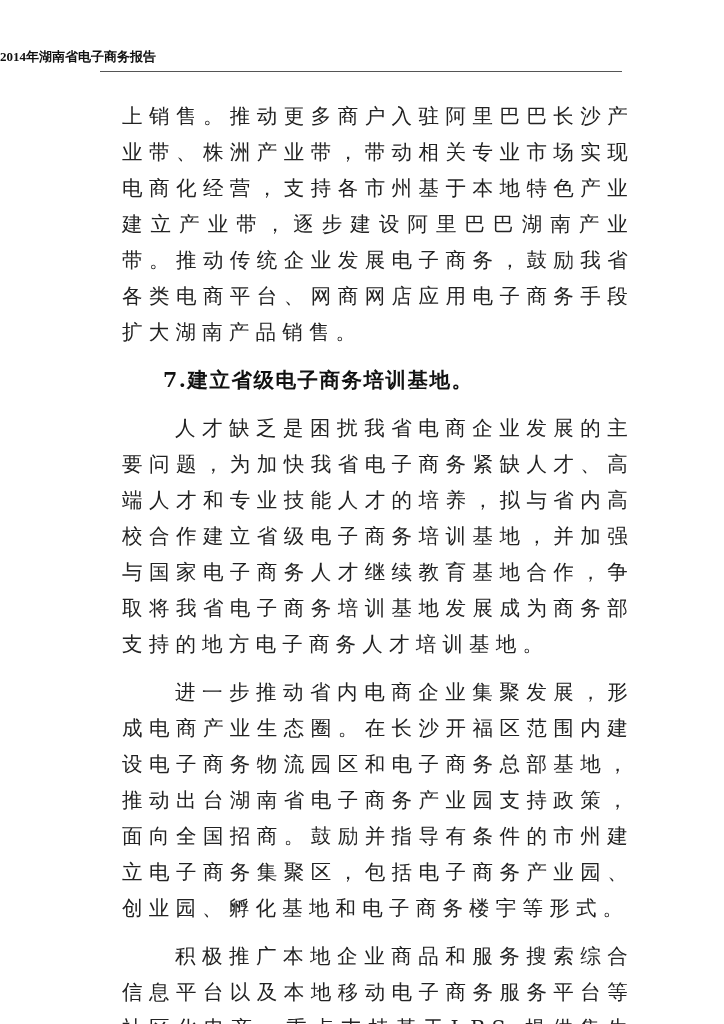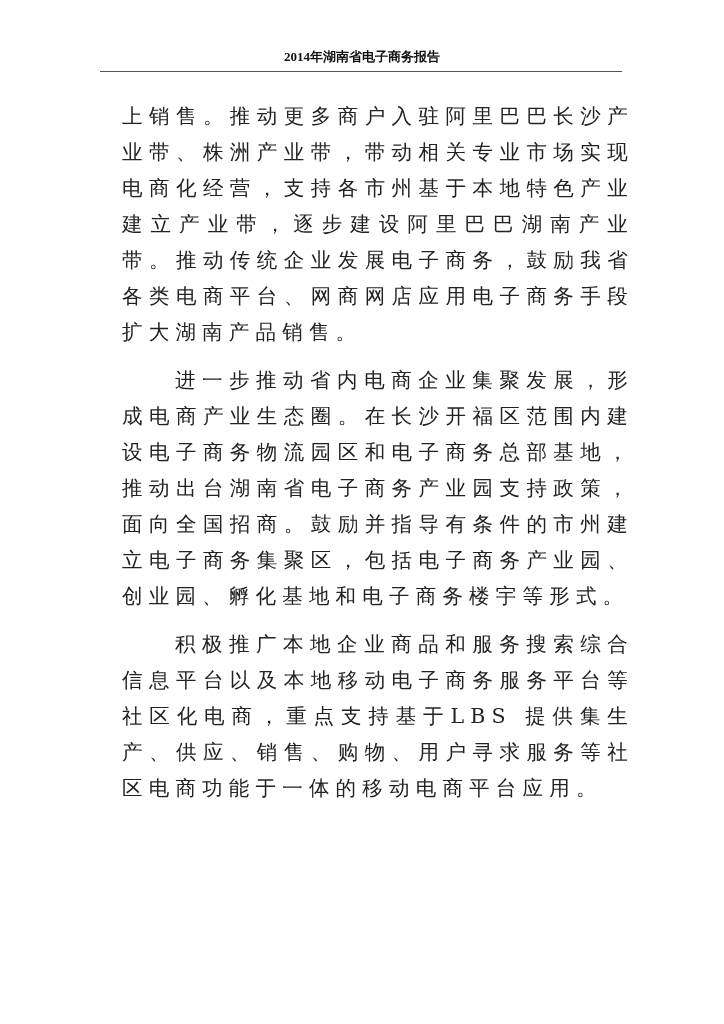--- a/index.html
+++ b/index.html
@@ -13,21 +13,20 @@
     position: relative;
     overflow: hidden;
     font-family: "DejaVu Serif", "Liberation Serif", serif;
     color: #1a1a1a;
   }
   .page-header {
     position: absolute;
     left: 0;
     top: 48px;
     width: 724px;
-    text-align: center;
     font-family: "Liberation Serif", "DejaVu Serif", serif;
     font-weight: bold;
     font-size: 13px;
     line-height: 18px;
     color: #111;
   }
   .header-rule {
     position: absolute;
     left: 100px;
     top: 71px;
@@ -65,16 +64,18 @@
   }
 </style>
 </head>
 <body>
 
 <div class="page-header">2014年湖南省电子商务报告</div>
 <div class="header-rule"></div>
 
 <div class="content">
   <p class="para">上销售。推动更多商户入驻阿里巴巴长沙产业带、株洲产业带，带动相关专业市场实现电商化经营，支持各市州基于本地特色产业建立产业带，逐步建设阿里巴巴湖南产业带。推动传统企业发展电子商务，鼓励我省各类电商平台、网商网店应用电子商务手段扩大湖南产品销售。</p>
+  <p class="heading">7.建立省级电子商务培训基地。</p>
+  <p class="para indent">人才缺乏是困扰我省电商企业发展的主要问题，为加快我省电子商务紧缺人才、高端人才和专业技能人才的培养，拟与省内高校合作建立省级电子商务培训基地，并加强与国家电子商务人才继续教育基地合作，争取将我省电子商务培训基地发展成为商务部支持的地方电子商务人才培训基地。</p>
   <p class="para indent">进一步推动省内电商企业集聚发展，形成电商产业生态圈。在长沙开福区范围内建设电子商务物流园区和电子商务总部基地，推动出台湖南省电子商务产业园支持政策，面向全国招商。鼓励并指导有条件的市州建立电子商务集聚区，包括电子商务产业园、创业园、孵化基地和电子商务楼宇等形式。</p>
   <p class="para indent">积极推广本地企业商品和服务搜索综合信息平台以及本地移动电子商务服务平台等社区化电商，重点支持基于LBS 提供集生产、供应、销售、购物、用户寻求服务等社区电商功能于一体的移动电商平台应用。</p>
 
 </div>
 
 </body></html>

